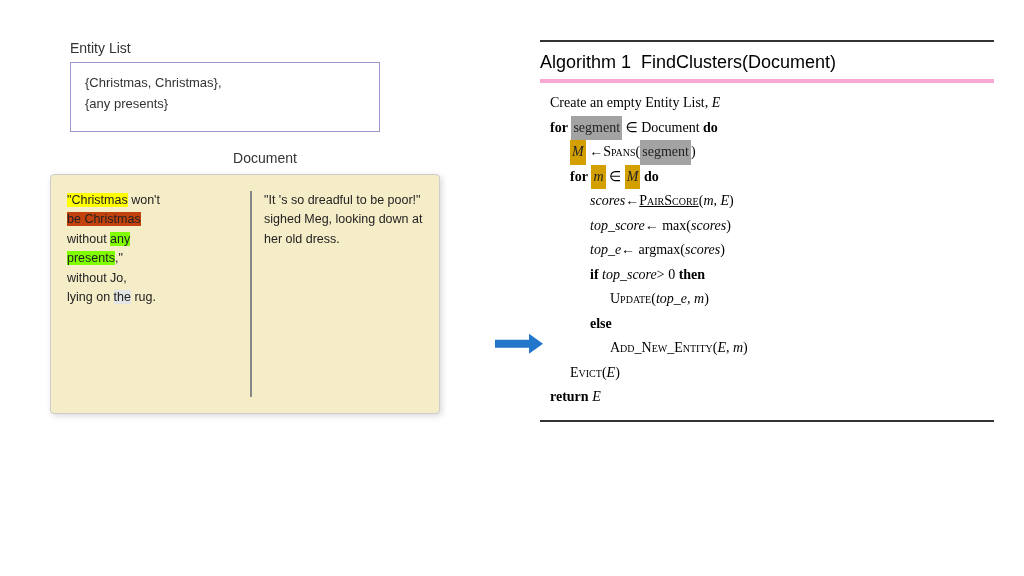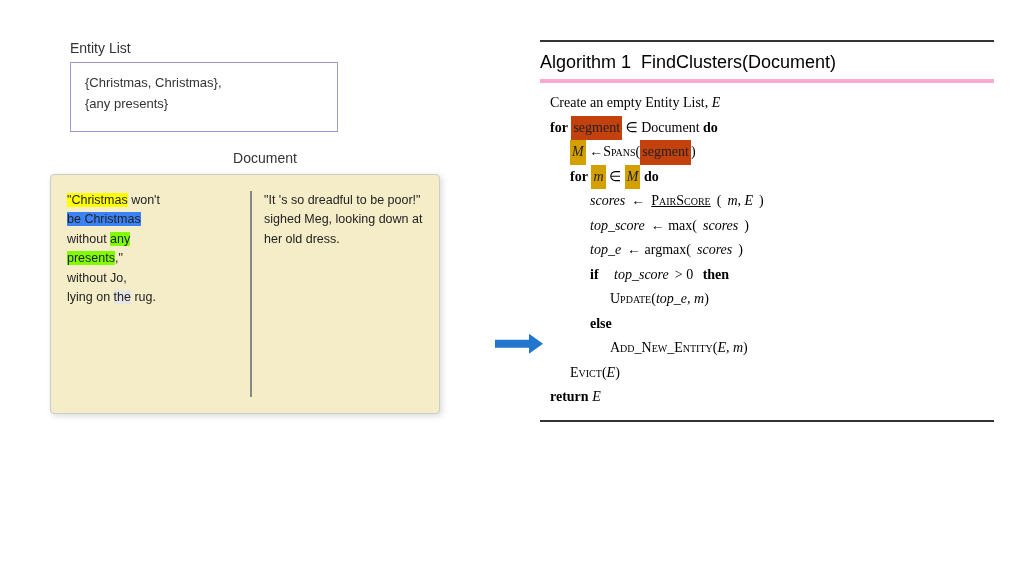--- a/index.html
+++ b/index.html
@@ -34,21 +34,21 @@
       font-family: Arial, sans-serif;
       font-size: 14px;
       color: #333;
       margin-bottom: 6px;
       margin-left: 40px;
     }
 
     .entity-list-box {
       border: 1px solid #9999cc;
       padding: 10px 14px;
-      width: 268px;
+      width: 310px;
       margin-left: 40px;
       min-height: 70px;
       background: #fff;
     }
 
     .entity-list-box p {
       font-family: Arial, sans-serif;
       font-size: 13px;
       color: #333;
       line-height: 1.6;
@@ -91,21 +91,21 @@
     .book-right-page {
       width: 175px;
       font-family: Arial, sans-serif;
       font-size: 12.5px;
       line-height: 1.55;
       color: #222;
       padding-left: 12px;
     }
 
     .hl-yellow { background-color: #ffff00; }
-    .hl-cyan   { background-color: #3b82f6; }
+    .hl-cyan   { background-color: #c2410c; }
     .hl-green  { background-color: #80ff00; }
     .hl-orange { background-color: #e5e5e5; }
 
     
     .right-panel {
       display: flex;
       flex-direction: column;
       flex: 1;
       padding-top: 20px;
     }
@@ -138,26 +138,26 @@
       position: relative;
     }
 
     .algo-line {
       display: flex;
       align-items: center;
       position: relative;
     }
 
     .indent1 { padding-left: 20px; }
-    .indent2 { padding-left: 40px; gap: 6px; }
+    .indent2 { padding-left: 40px; }
     .indent3 { padding-left: 60px; }
 
     .kw { font-weight: bold; }
 
-    .hl-algo-cyan   { background-color: #c2410c; color: #222; padding: 0 2px; }
+    .hl-algo-cyan   { background-color: #a3a3a3; color: #222; padding: 0 2px; }
     .hl-algo-gold   { background-color: #d4a000; color: #222; padding: 0 2px; }
     .math { font-style: italic; }
   </style>
 </head>
 <body>
 
 <div class="main-container">
 
   <div class="left-panel">
 

